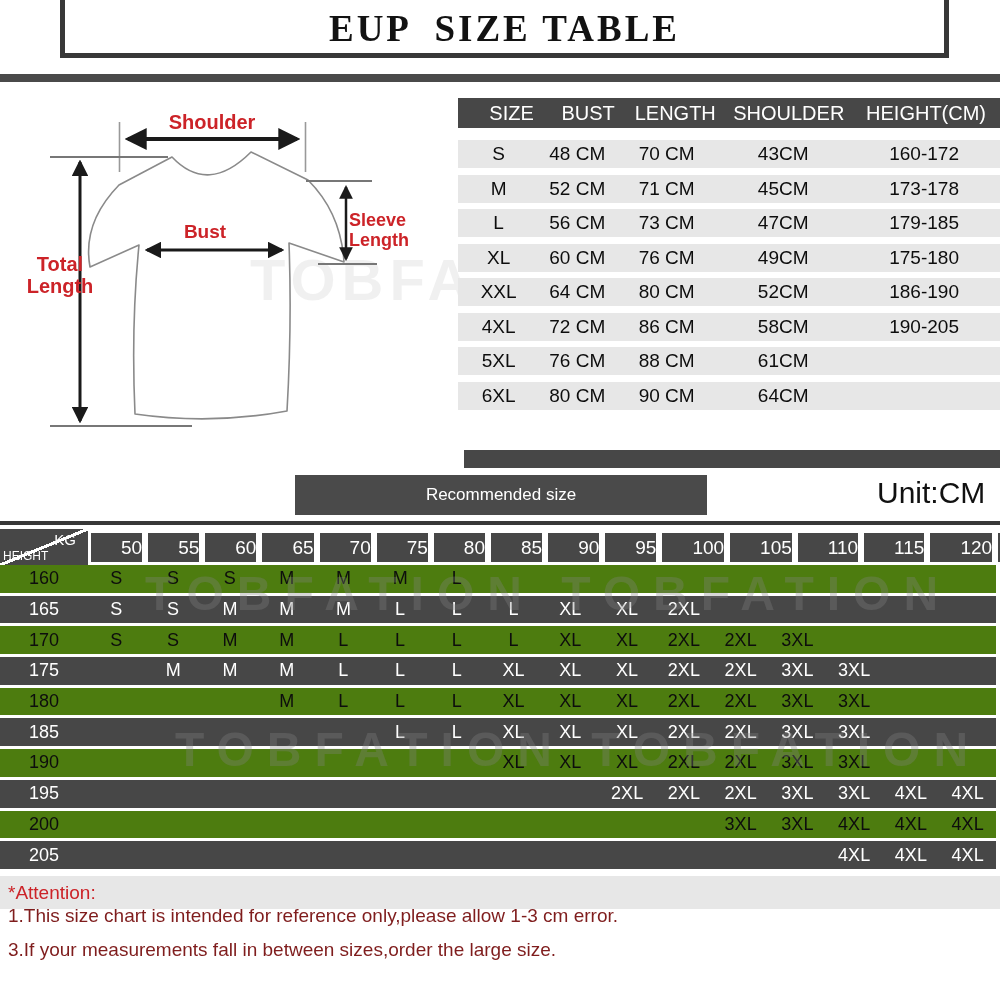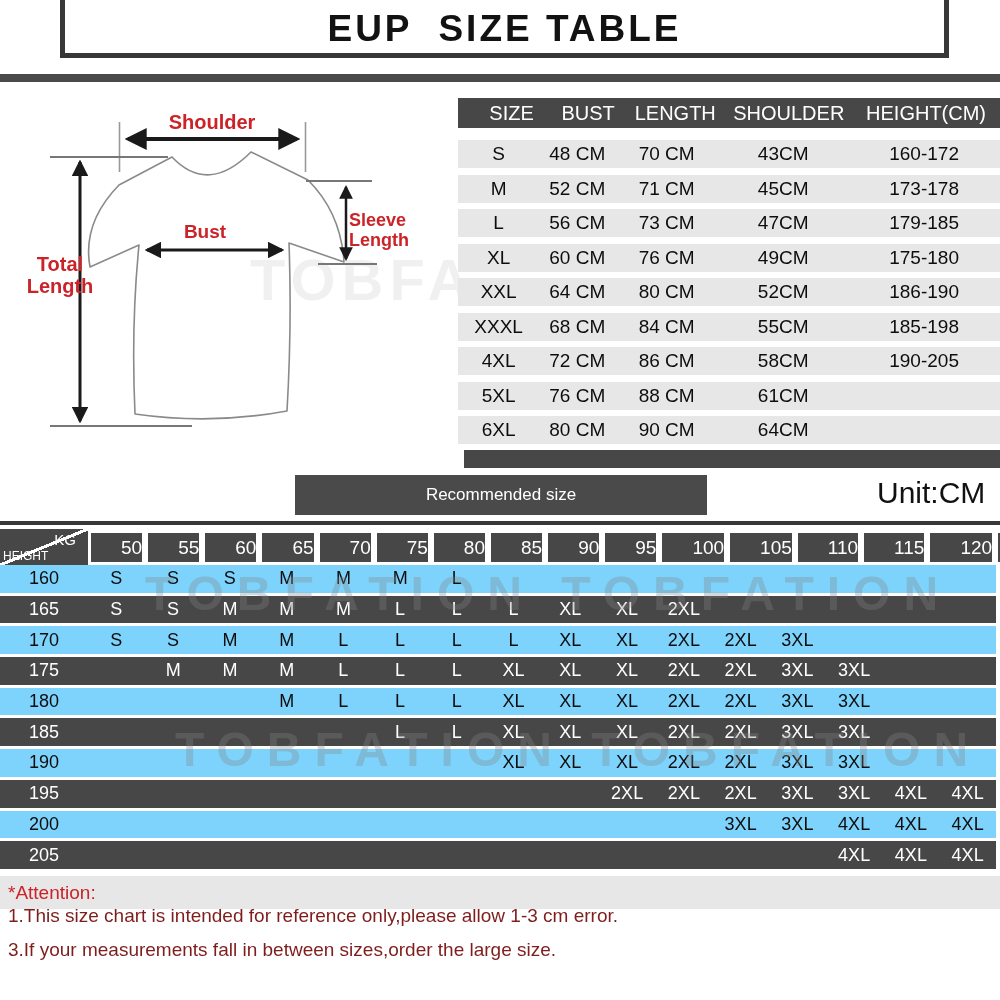--- a/index.html
+++ b/index.html
@@ -7,21 +7,21 @@
     position:relative; width:1000px; height:1000px; background:#ffffff;
     font-family:"Liberation Sans", sans-serif; overflow:hidden;
   }
   
   .title-box {
     position:absolute; left:60px; top:0; width:879px; height:53px;
     border-left:5px solid #383838; border-right:5px solid #383838; border-bottom:5px solid #383838;
     display:flex; align-items:center; justify-content:center;
   }
   .title-box h1 {
-    margin:4px 0 0 0; font-family:Liberation Sans, sans-serif; font-weight:600;
+    margin:4px 0 0 0; font-family:Liberation Serif, serif; font-weight:600;
     font-size:37px; color:#121212; letter-spacing:3px; white-space:pre;
   }
   .top-rule { position:absolute; left:0; top:74px; width:1000px; height:8px; background:#4a4a4a; }
 
   
   .diagram { position:absolute; left:0; top:95px; width:460px; height:362px; }
 
   
   .size-table { position:absolute; left:458px; top:98px; width:542px; }
   .st-header {
@@ -57,21 +57,21 @@
   .mx-corner .ht { position:absolute; bottom:2px; left:3px; font-size:12px; }
   .mx-hcell {
     margin:4px 3px 3px 3px; background:#474747; color:#fff; font-size:19px;
     display:flex; align-items:center; justify-content:center;padding-left:30px;
   }
   .mx-row {
     display:grid; grid-template-columns:88px repeat(16,1fr);
     height:30.7px; box-sizing:border-box; border-bottom:3px solid #fff;
     align-items:center; text-align:center; font-size:18px;
   }
-  .mx-row.light { background:#7dd3fc; color:#0d0d0d; }
+  .mx-row.light { background:#4d7c0f; color:#0d0d0d; }
   .mx-row.dark  { background:#474747; color:#ffffff; }
 
   .wm {
     position:absolute; font-weight:bold; letter-spacing:13px; white-space:nowrap;
     color:rgba(130,130,130,0.32); font-size:48px; pointer-events:none;
   }
   .wm1 { left:145px; top:566px; }
   .wm2 { left:175px; top:722px; }
 
   
@@ -163,27 +163,20 @@
           <div>76 CM</div>
           <div>49CM</div>
           <div>175-180</div>
         </div>
         <div class="st-row">
           <div>XXL</div>
           <div>64 CM</div>
           <div>80 CM</div>
           <div>52CM</div>
           <div>186-190</div>
-        </div>
-        <div class="st-row">
-          <div>XXXL</div>
-          <div>68 CM</div>
-          <div>84 CM</div>
-          <div>55CM</div>
-          <div>185-198</div>
         </div>
         <div class="st-row">
           <div>4XL</div>
           <div>72 CM</div>
           <div>86 CM</div>
           <div>58CM</div>
           <div>190-205</div>
         </div>
         <div class="st-row">
           <div>5XL</div>

